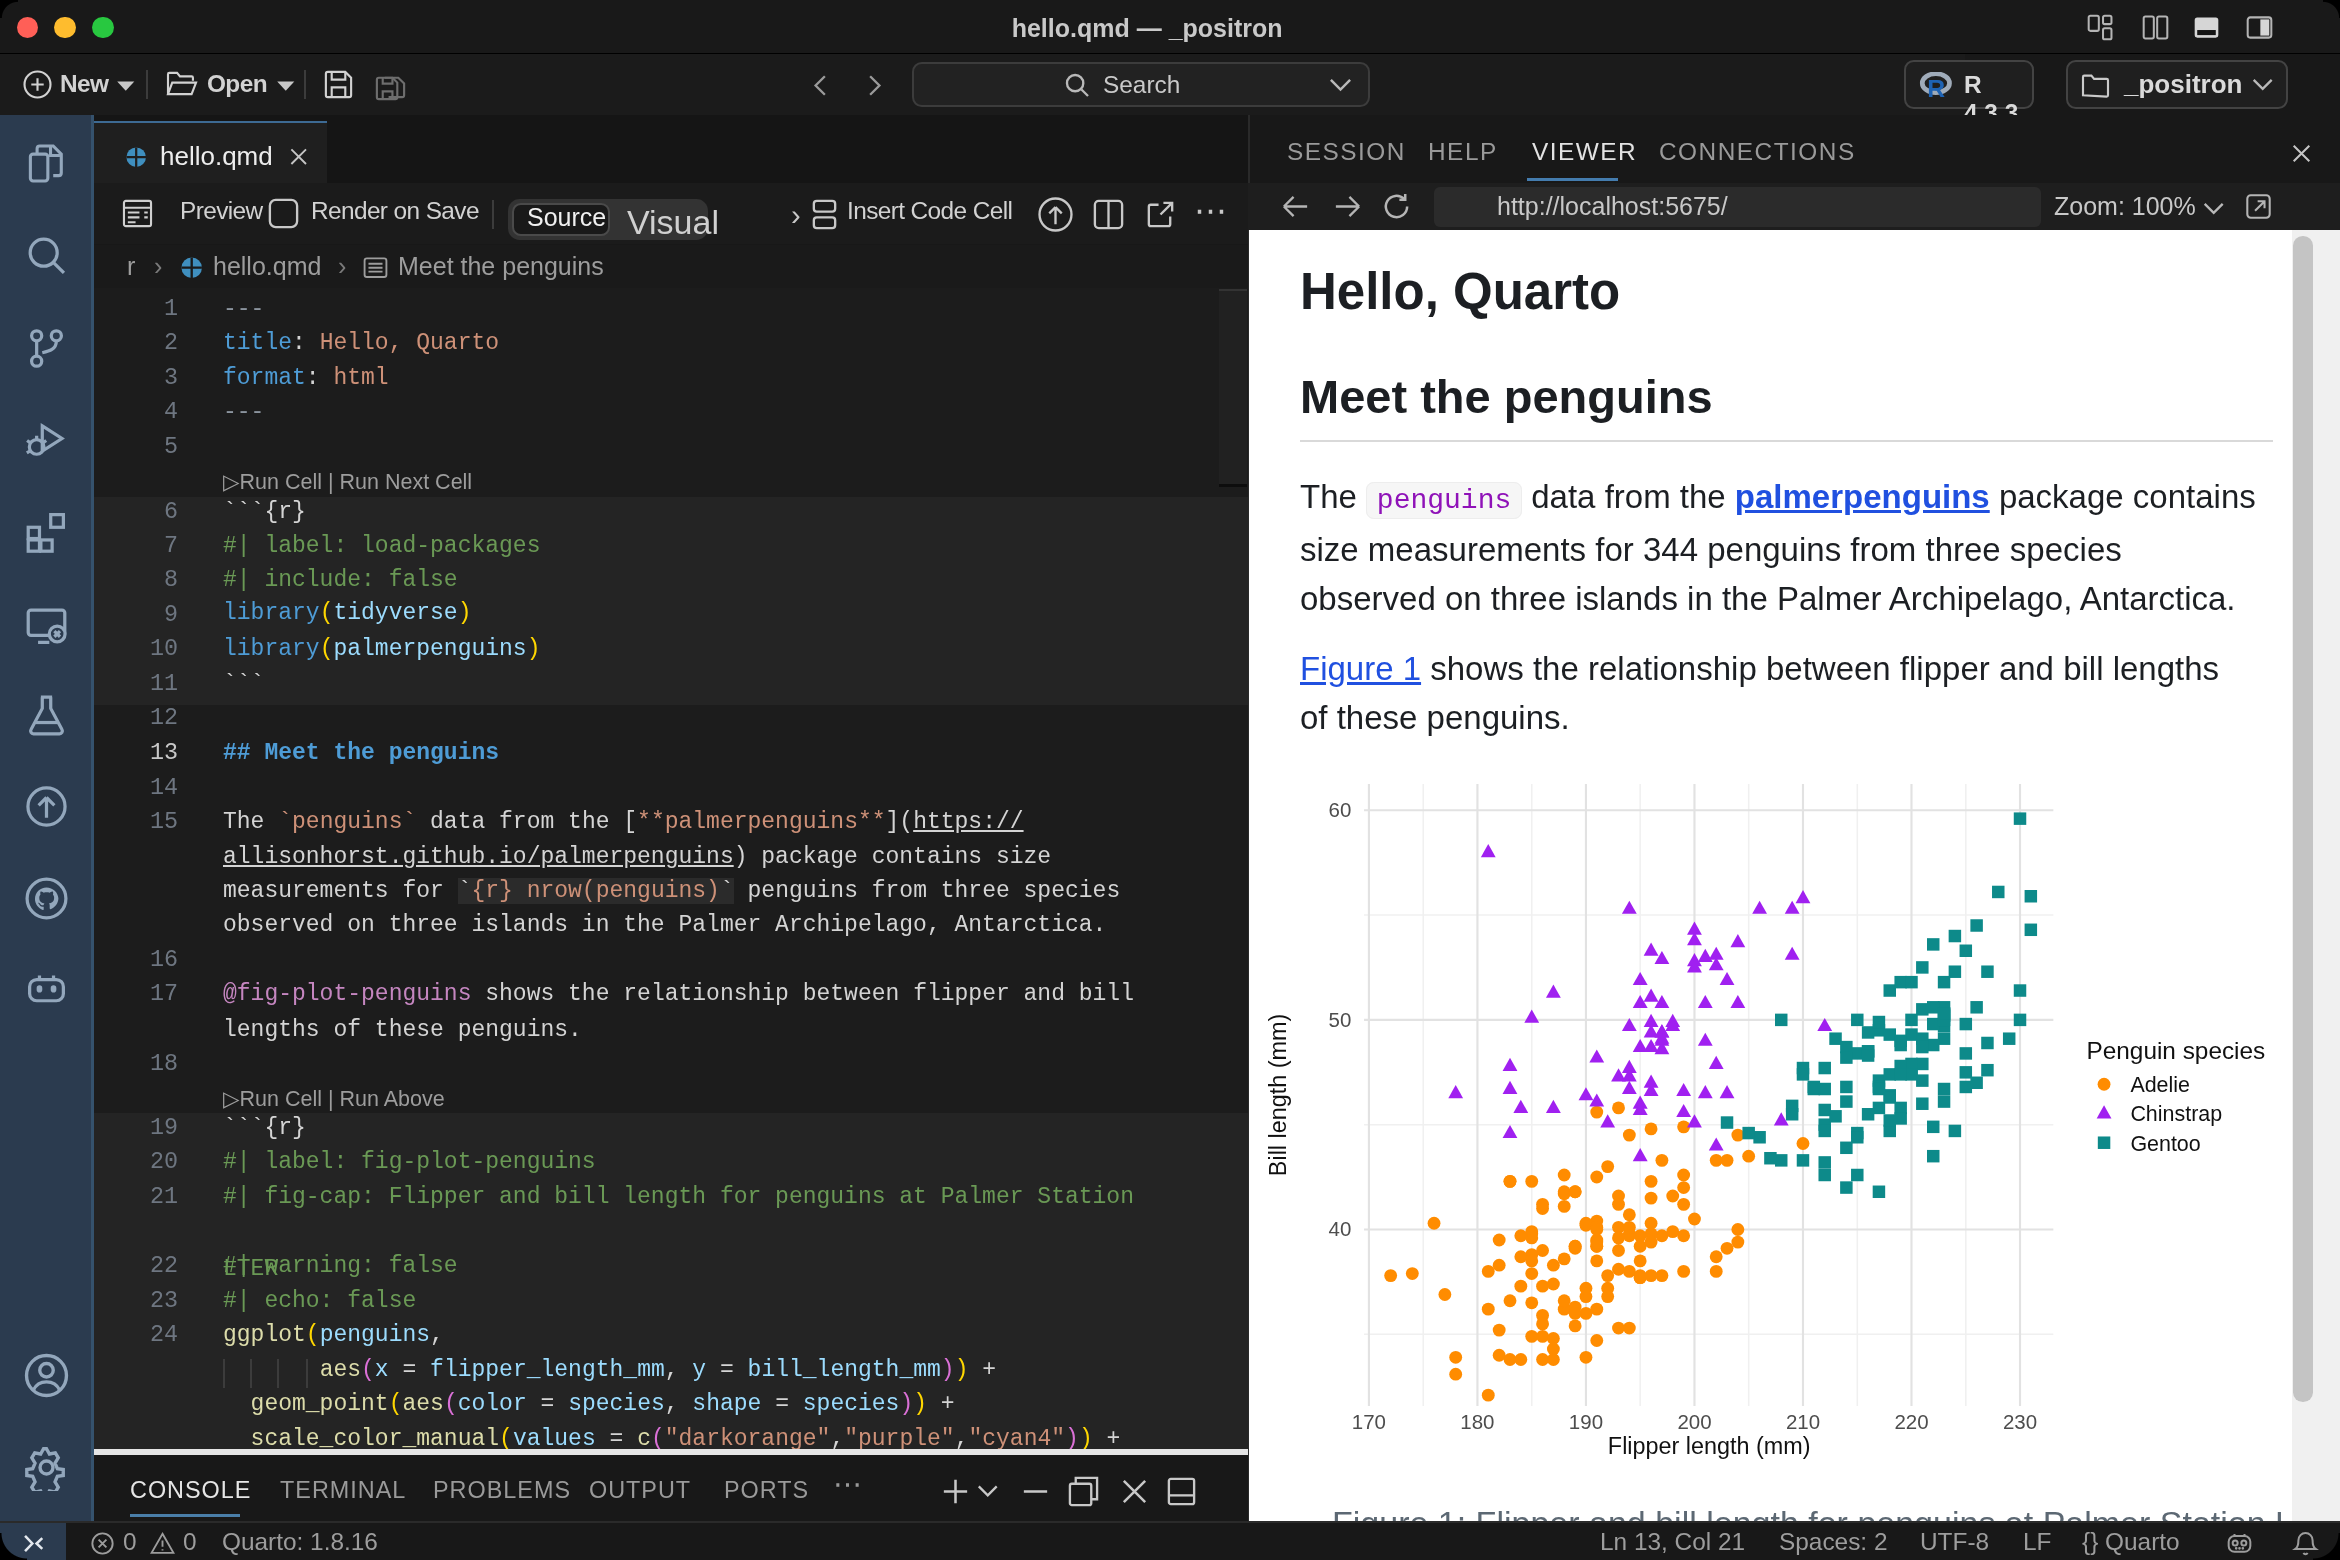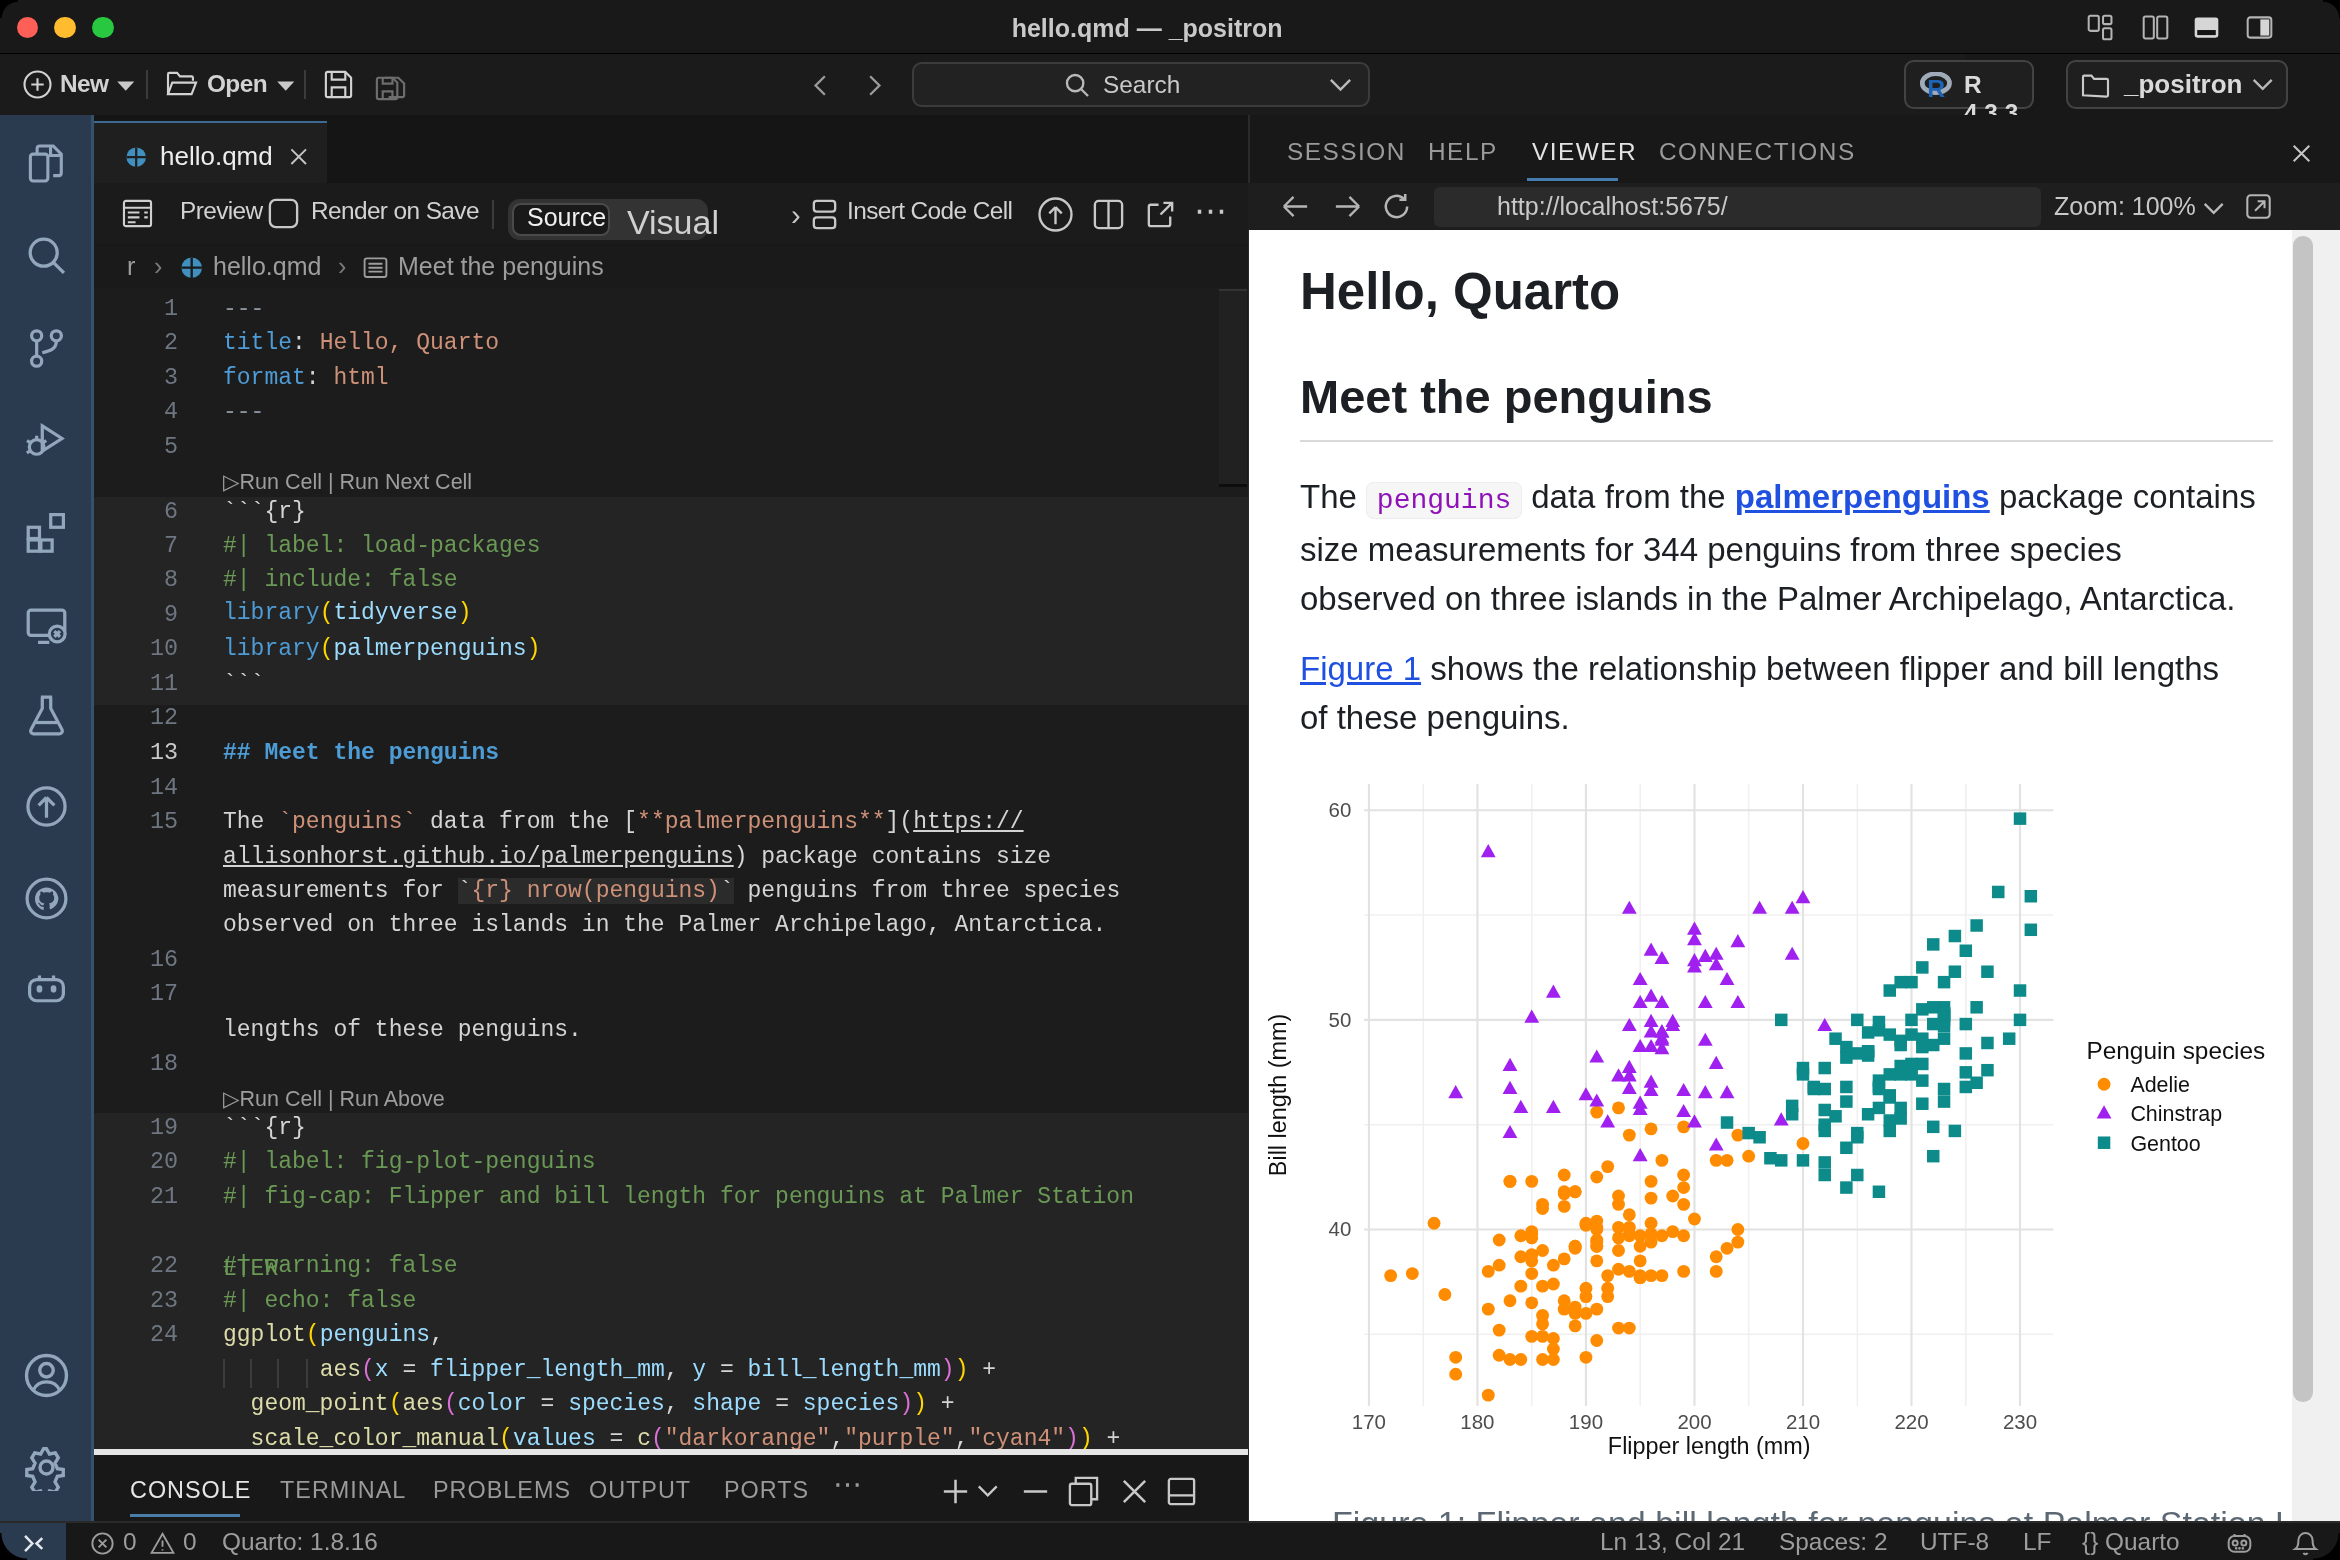--- a/index.html
+++ b/index.html
@@ -312,20 +312,21 @@
 <div class="ln" style="top:452px; color:#c8c8c8;">13</div>
 <div class="cl" style="top:452px;"><span class="hd">## Meet the penguins</span></div>
 <div class="ln" style="top:487px; color:#6e7681;">14</div>
 <div class="ln" style="top:521px; color:#6e7681;">15</div>
 <div class="cl" style="top:521px;"><span style="color:#d4d4d4">The </span><span class="str">`penguins`</span><span style="color:#d4d4d4"> data from the [</span><span class="str">**palmerpenguins**</span><span style="color:#d4d4d4">](<span class="und">https://</span></span></div>
 <div class="cl" style="top:556px;"><span style="color:#d4d4d4"><span class="und">allisonhorst.github.io/palmerpenguins</span>) package contains size</span></div>
 <div class="cl" style="top:590px;"><span style="color:#d4d4d4">measurements for <span class="codechip">`</span></span><span class="str codechip">{r} nrow(penguins)</span><span class="codechip" style="color:#d4d4d4">`</span><span style="color:#d4d4d4"> penguins from three species</span></div>
 <div class="cl" style="top:624px;"><span style="color:#d4d4d4">observed on three islands in the Palmer Archipelago, Antarctica.</span></div>
 <div class="ln" style="top:659px; color:#6e7681;">16</div>
 <div class="ln" style="top:693px; color:#6e7681;">17</div>
+<div class="cl" style="top:693px;"><span class="pk">@fig-plot-penguins</span><span style="color:#d4d4d4"> shows the relationship between flipper and bill</span></div>
 <div class="cl" style="top:729px;"><span style="color:#d4d4d4">lengths of these penguins.</span></div>
 <div class="ln" style="top:763px; color:#6e7681;">18</div>
 <div class="lens" style="top:798px;">▷Run Cell | Run Above</div>
 <div class="ln" style="top:827px; color:#6e7681;">19</div>
 <div class="cl" style="top:827px;"><span style="color:#d4d4d4">```{r}</span></div>
 <div class="ln" style="top:861px; color:#6e7681;">20</div>
 <div class="cl" style="top:861px;"><span class="cm">#| label: fig-plot-penguins</span></div>
 <div class="ln" style="top:896px; color:#6e7681;">21</div>
 <div class="cl" style="top:896px;"><span class="cm">#| fig-cap: Flipper and bill length for penguins at Palmer Station</span></div>
 <div class="cl" style="top:968px;text-align:right;"><span class="cm">LTER</span></div>

